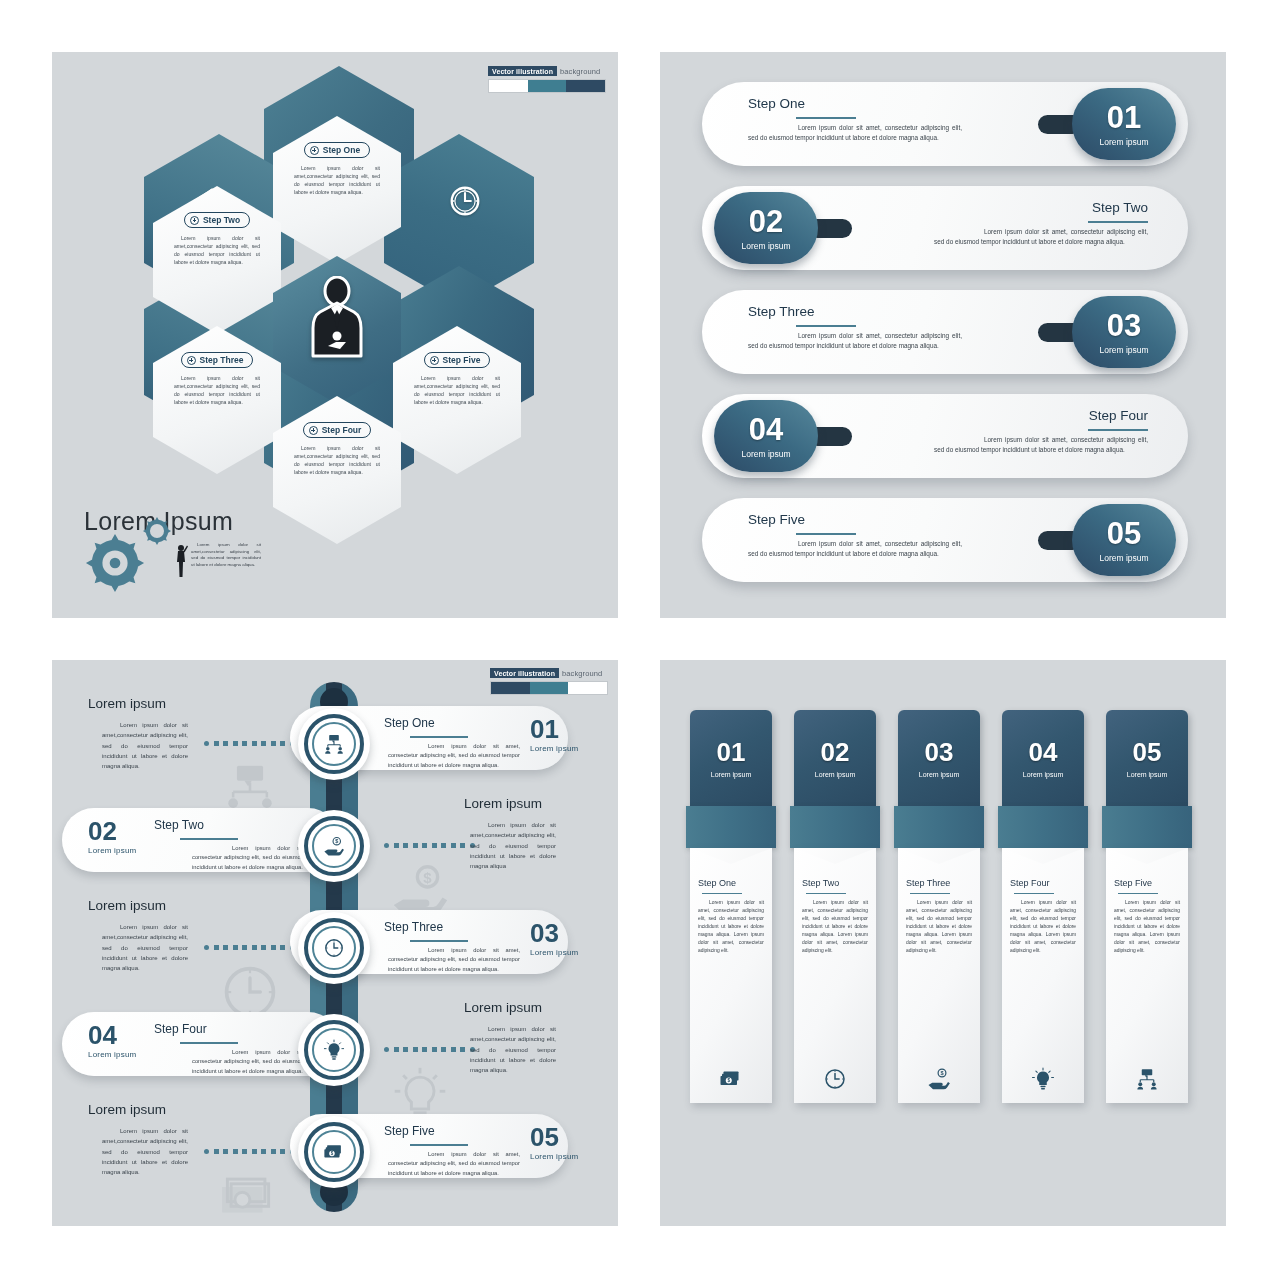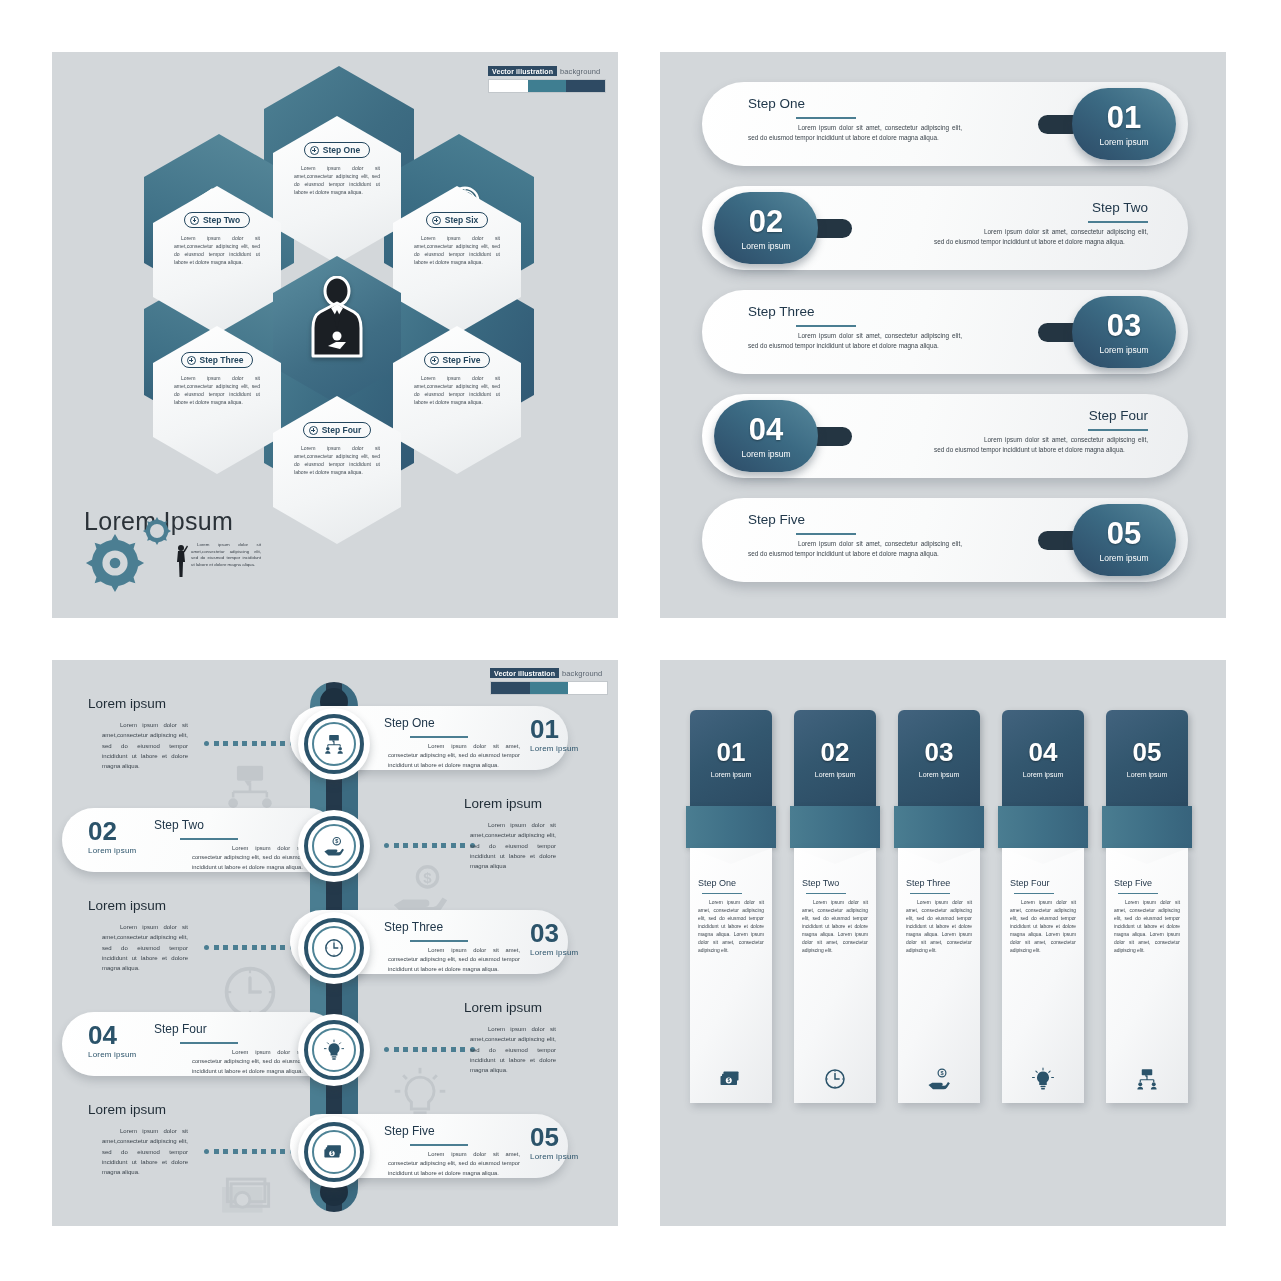--- a/index.html
+++ b/index.html
@@ -273,29 +273,20 @@
       <div class="hex white" style="left:61px; top:96px;">
         <div class="hex-inner">
           <div class="step-chip">
             <span class="plus-circ"></span>
             <span>Step Two</span>
           </div>
           <div class="hex-body">Lorem ipsum dolor sit amet,consectetur adipiscing elit, sed do eiusmod tempor incididunt ut labore et dolore magna aliqua.</div>
         </div>
       </div>
 
-      <div class="hex white" style="left:301px; top:96px;">
-        <div class="hex-inner">
-          <div class="step-chip">
-            <span class="plus-circ"></span>
-            <span>Step Six</span>
-          </div>
-          <div class="hex-body">Lorem ipsum dolor sit amet,consectetur adipiscing elit, sed do eiusmod tempor incididunt ut labore et dolore magna aliqua.</div>
-        </div>
-      </div>
 
       <div class="hex center" style="left:181px; top:166px;">
         <div class="center-person" style="left:33px; top:20px;">
           <svg viewBox="0 0 62 84" fill="#1b1f24" stroke="#ffffff" stroke-width="3" stroke-linejoin="round">
             <ellipse cx="31" cy="15" rx="12" ry="14"></ellipse>
             <path d="M31 27 L14 36 C9 39 7 45 7 52 L7 80 H55 V52 c0-7-2-13-7-16 Z"></path>
             <path d="M31 28 l-6 4 l6 10 l6-10 Z" fill="#ffffff" stroke="none"></path>
             <path d="M31 34 l-3 6 l3 16 l3-16 Z" fill="#1b1f24" stroke="none"></path>
             <circle cx="31" cy="60" r="4.5" fill="#ffffff" stroke="none"></circle>
             <path d="M22 70 l8-4 h10 l-6 7 Z" fill="#ffffff" stroke="none"></path>

